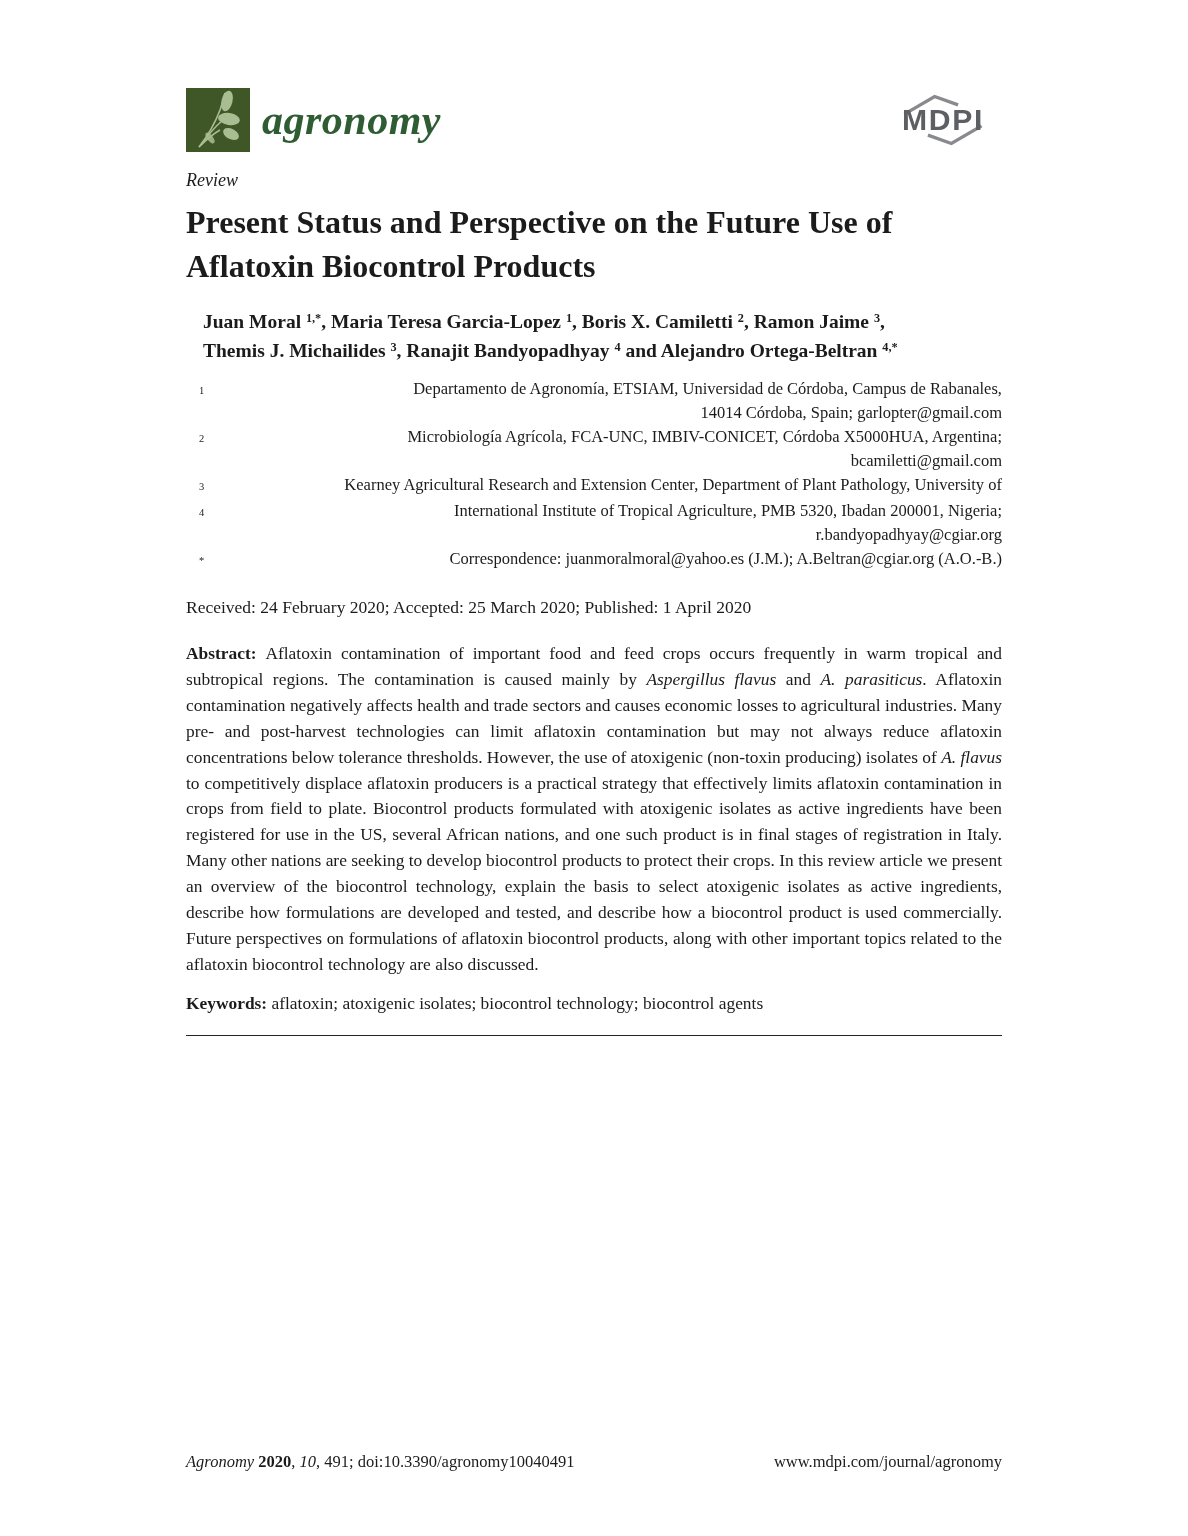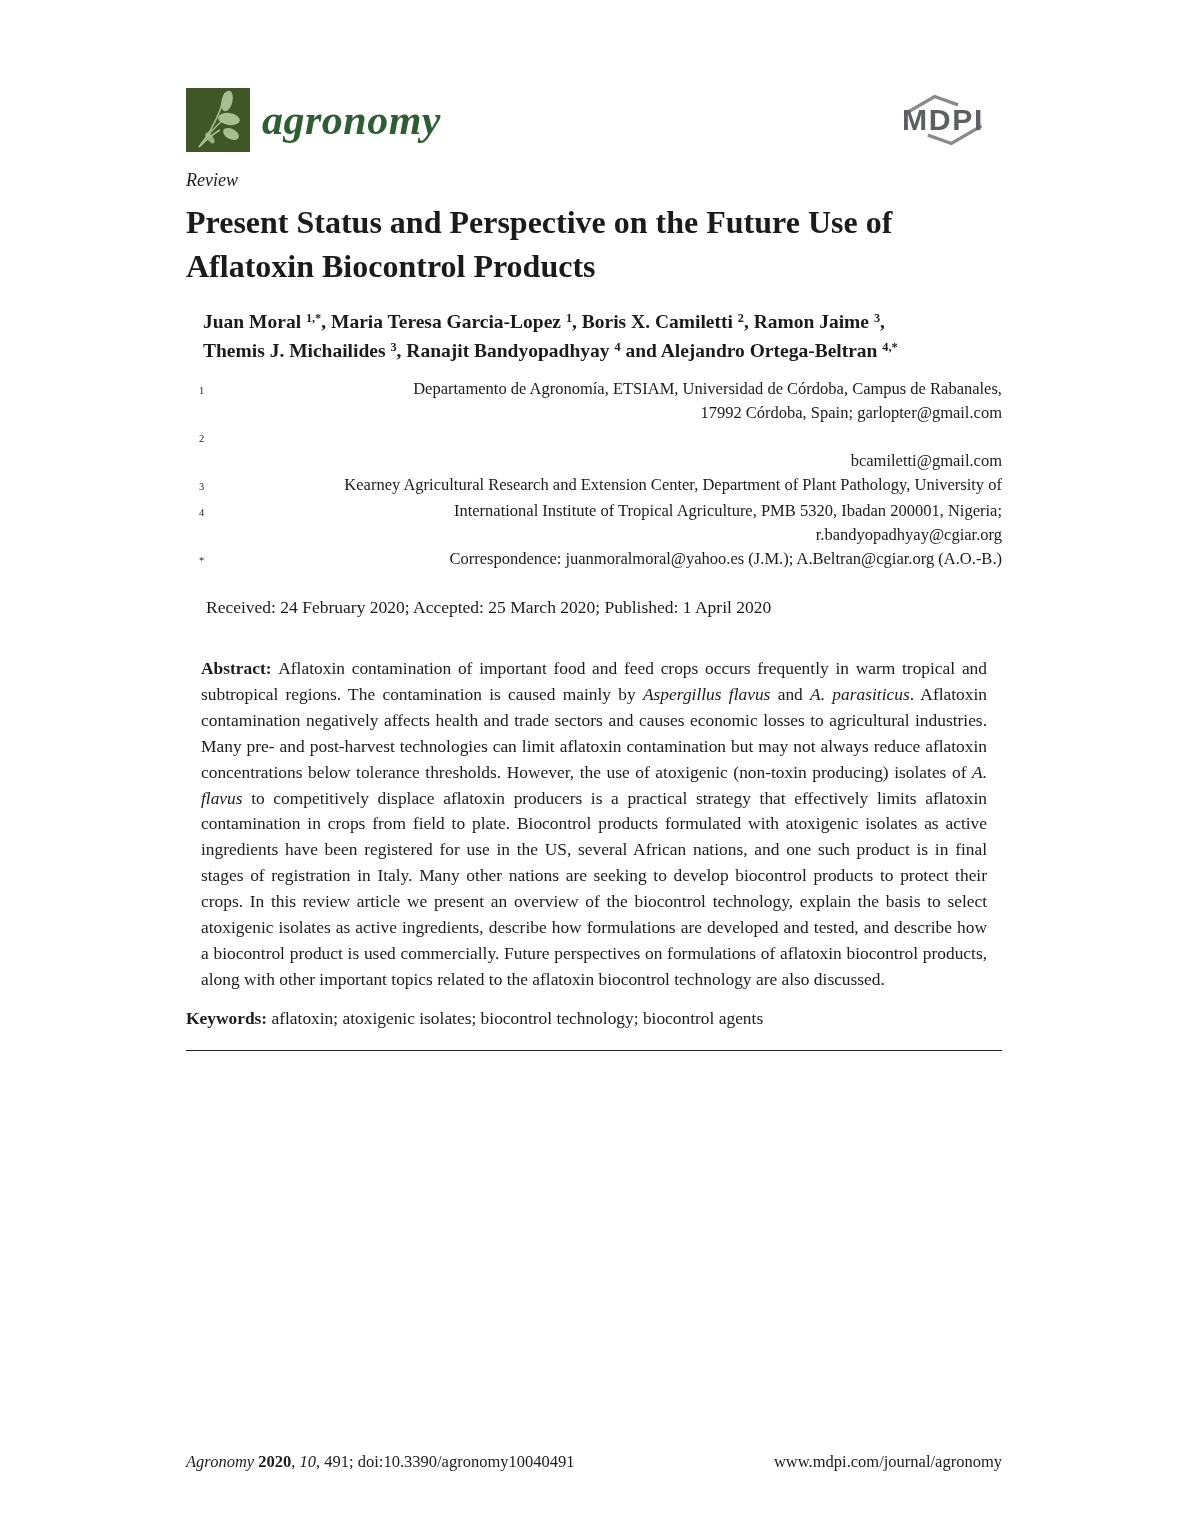--- a/index.html
+++ b/index.html
@@ -29,23 +29,23 @@
   .review{position:absolute;left:186px;top:170px;font-style:italic;font-size:18px;}
   .title{position:absolute;left:186px;top:200px;width:816px;margin:0;
     font-size:32px;line-height:44px;font-weight:700;}
   .authors{position:absolute;left:203px;top:309px;width:816px;
     font-weight:700;font-size:19.5px;line-height:26.5px;}
   .affils{position:absolute;left:186px;top:377px;width:816px;
     font-size:16.5px;line-height:24px;}
   .aff{display:flex;}
   .aff-marker{flex:0 0 21px;margin-left:13px;font-size:10.5px;padding-top:2px;}
   .aff-text{flex:1;text-align:right;}
-  .received{position:absolute;left:186px;top:597px;font-size:17.5px;margin-left:20px;}
+  .received{position:absolute;left:186px;top:597px;font-size:17.5px;}
   .lower{position:absolute;left:186px;top:641px;width:816px;}
-  .abstract{margin:15px;font-size:17.4px;line-height:25.9px;text-align:justify;}
+  .abstract{margin:0;font-size:17.4px;line-height:25.9px;text-align:justify;}
   .keywords{margin:15px 0 0 0;font-size:17.4px;}
   .divider{margin:21px 0 0 0;border:none;border-top:1.6px solid #222222;height:0;}
   .footer{position:absolute;left:186px;top:1452px;width:816px;
     display:flex;justify-content:space-between;font-size:16.5px;text-align:right;}
   .rb{font-weight:700;}
   .ri{font-style:italic;}
   .rs{font-size:63%;position:relative;top:-0.45em;}
 </style>
 </head>
 <body>
@@ -83,25 +83,25 @@
 
   <div class="review">Review</div>
 
   <h1 class="title">Present Status and Perspective on the Future Use of Aflatoxin Biocontrol Products</h1>
 
   <div class="authors"><span>Juan Moral </span><span class="rs">1,*</span><span>, Maria Teresa Garcia-Lopez </span><span class="rs">1</span><span>, Boris X. Camiletti </span><span class="rs">2</span><span>, Ramon Jaime </span><span class="rs">3</span><span>,</span><br><span>Themis J. Michailides </span><span class="rs">3</span><span>, Ranajit Bandyopadhyay </span><span class="rs">4</span><span> and Alejandro Ortega-Beltran </span><span class="rs">4,*</span></div>
 
   <div class="affils">
     <div class="aff">
       <span class="aff-marker">1</span>
-      <span class="aff-text"><span>Departamento de Agronomía, ETSIAM, Universidad de Córdoba, Campus de Rabanales,</span><br><span>17992 Córdoba, Spain; garlopter@gmail.com</span></span>
+      <span class="aff-text"><span>Departamento de Agronomía, ETSIAM, Universidad de Córdoba, Campus de Rabanales,</span><br><span>14014 Córdoba, Spain; garlopter@gmail.com</span></span>
     </div>
     <div class="aff">
       <span class="aff-marker">2</span>
-      <span class="aff-text"><br><span>bcamiletti@gmail.com</span></span>
+      <span class="aff-text"><span>Microbiología Agrícola, FCA-UNC, IMBIV-CONICET, Córdoba X5000HUA, Argentina;</span><br><span>bcamiletti@gmail.com</span></span>
     </div>
     <div class="aff">
       <span class="aff-marker">3</span>
       <span class="aff-text"><span>Kearney Agricultural Research and Extension Center, Department of Plant Pathology, University of</span><br></span>
     </div>
     <div class="aff">
       <span class="aff-marker">4</span>
       <span class="aff-text"><span>International Institute of Tropical Agriculture, PMB 5320, Ibadan 200001, Nigeria;</span><br><span>r.bandyopadhyay@cgiar.org</span></span>
     </div>
     <div class="aff">

